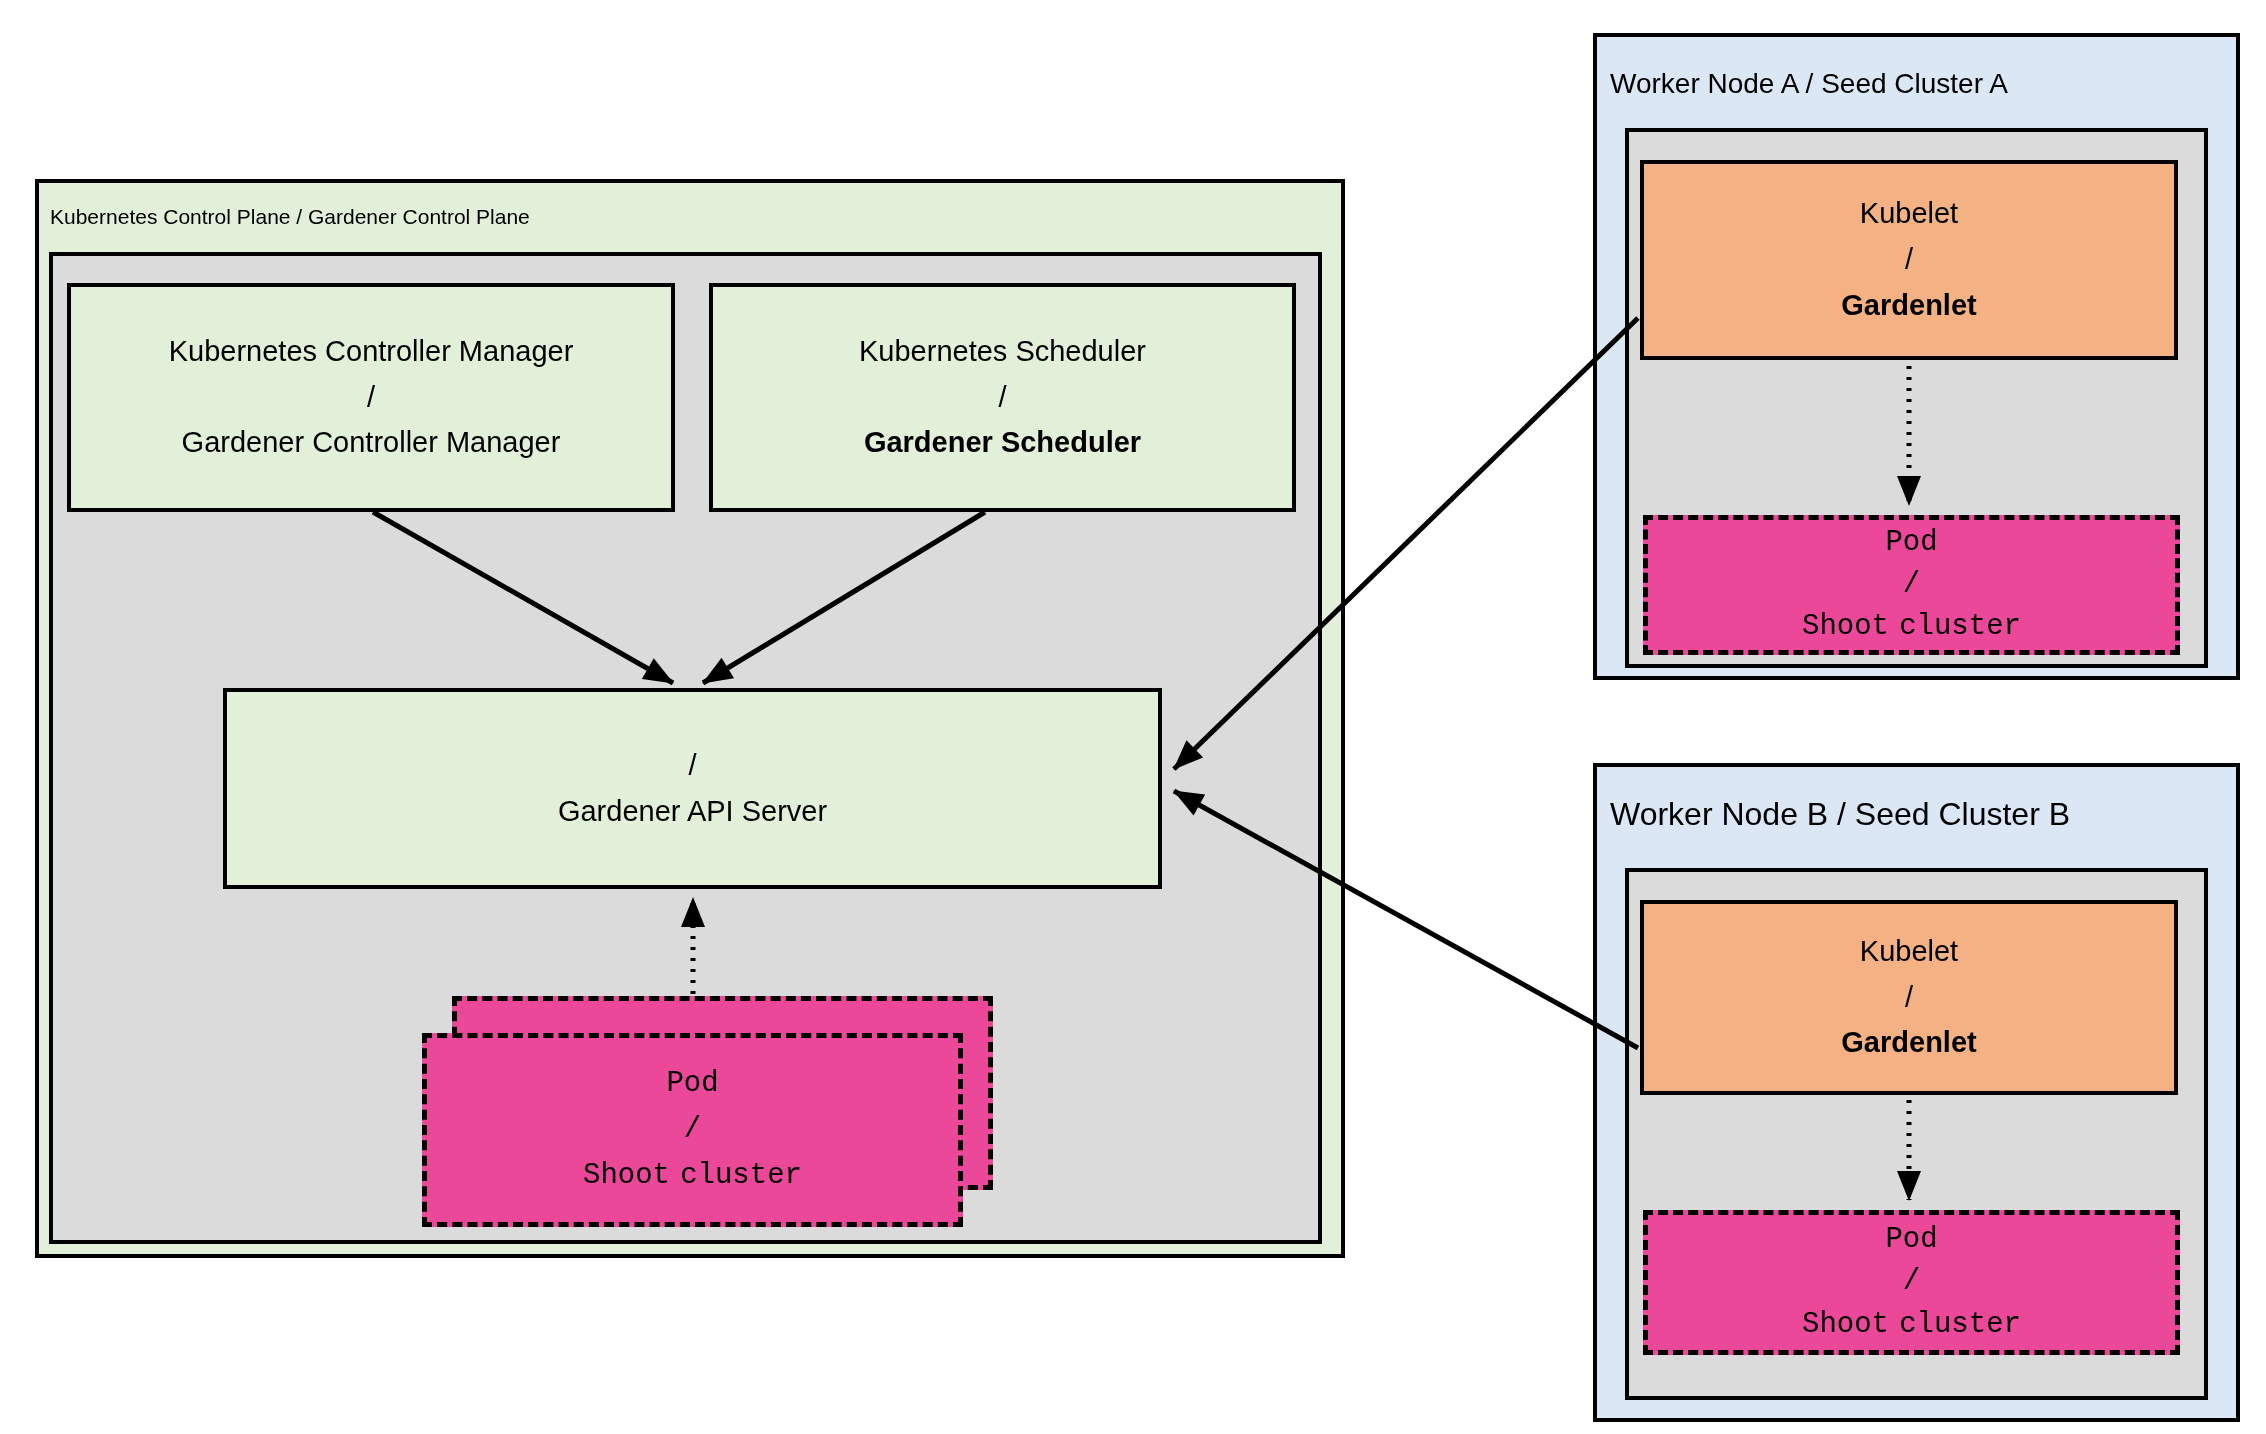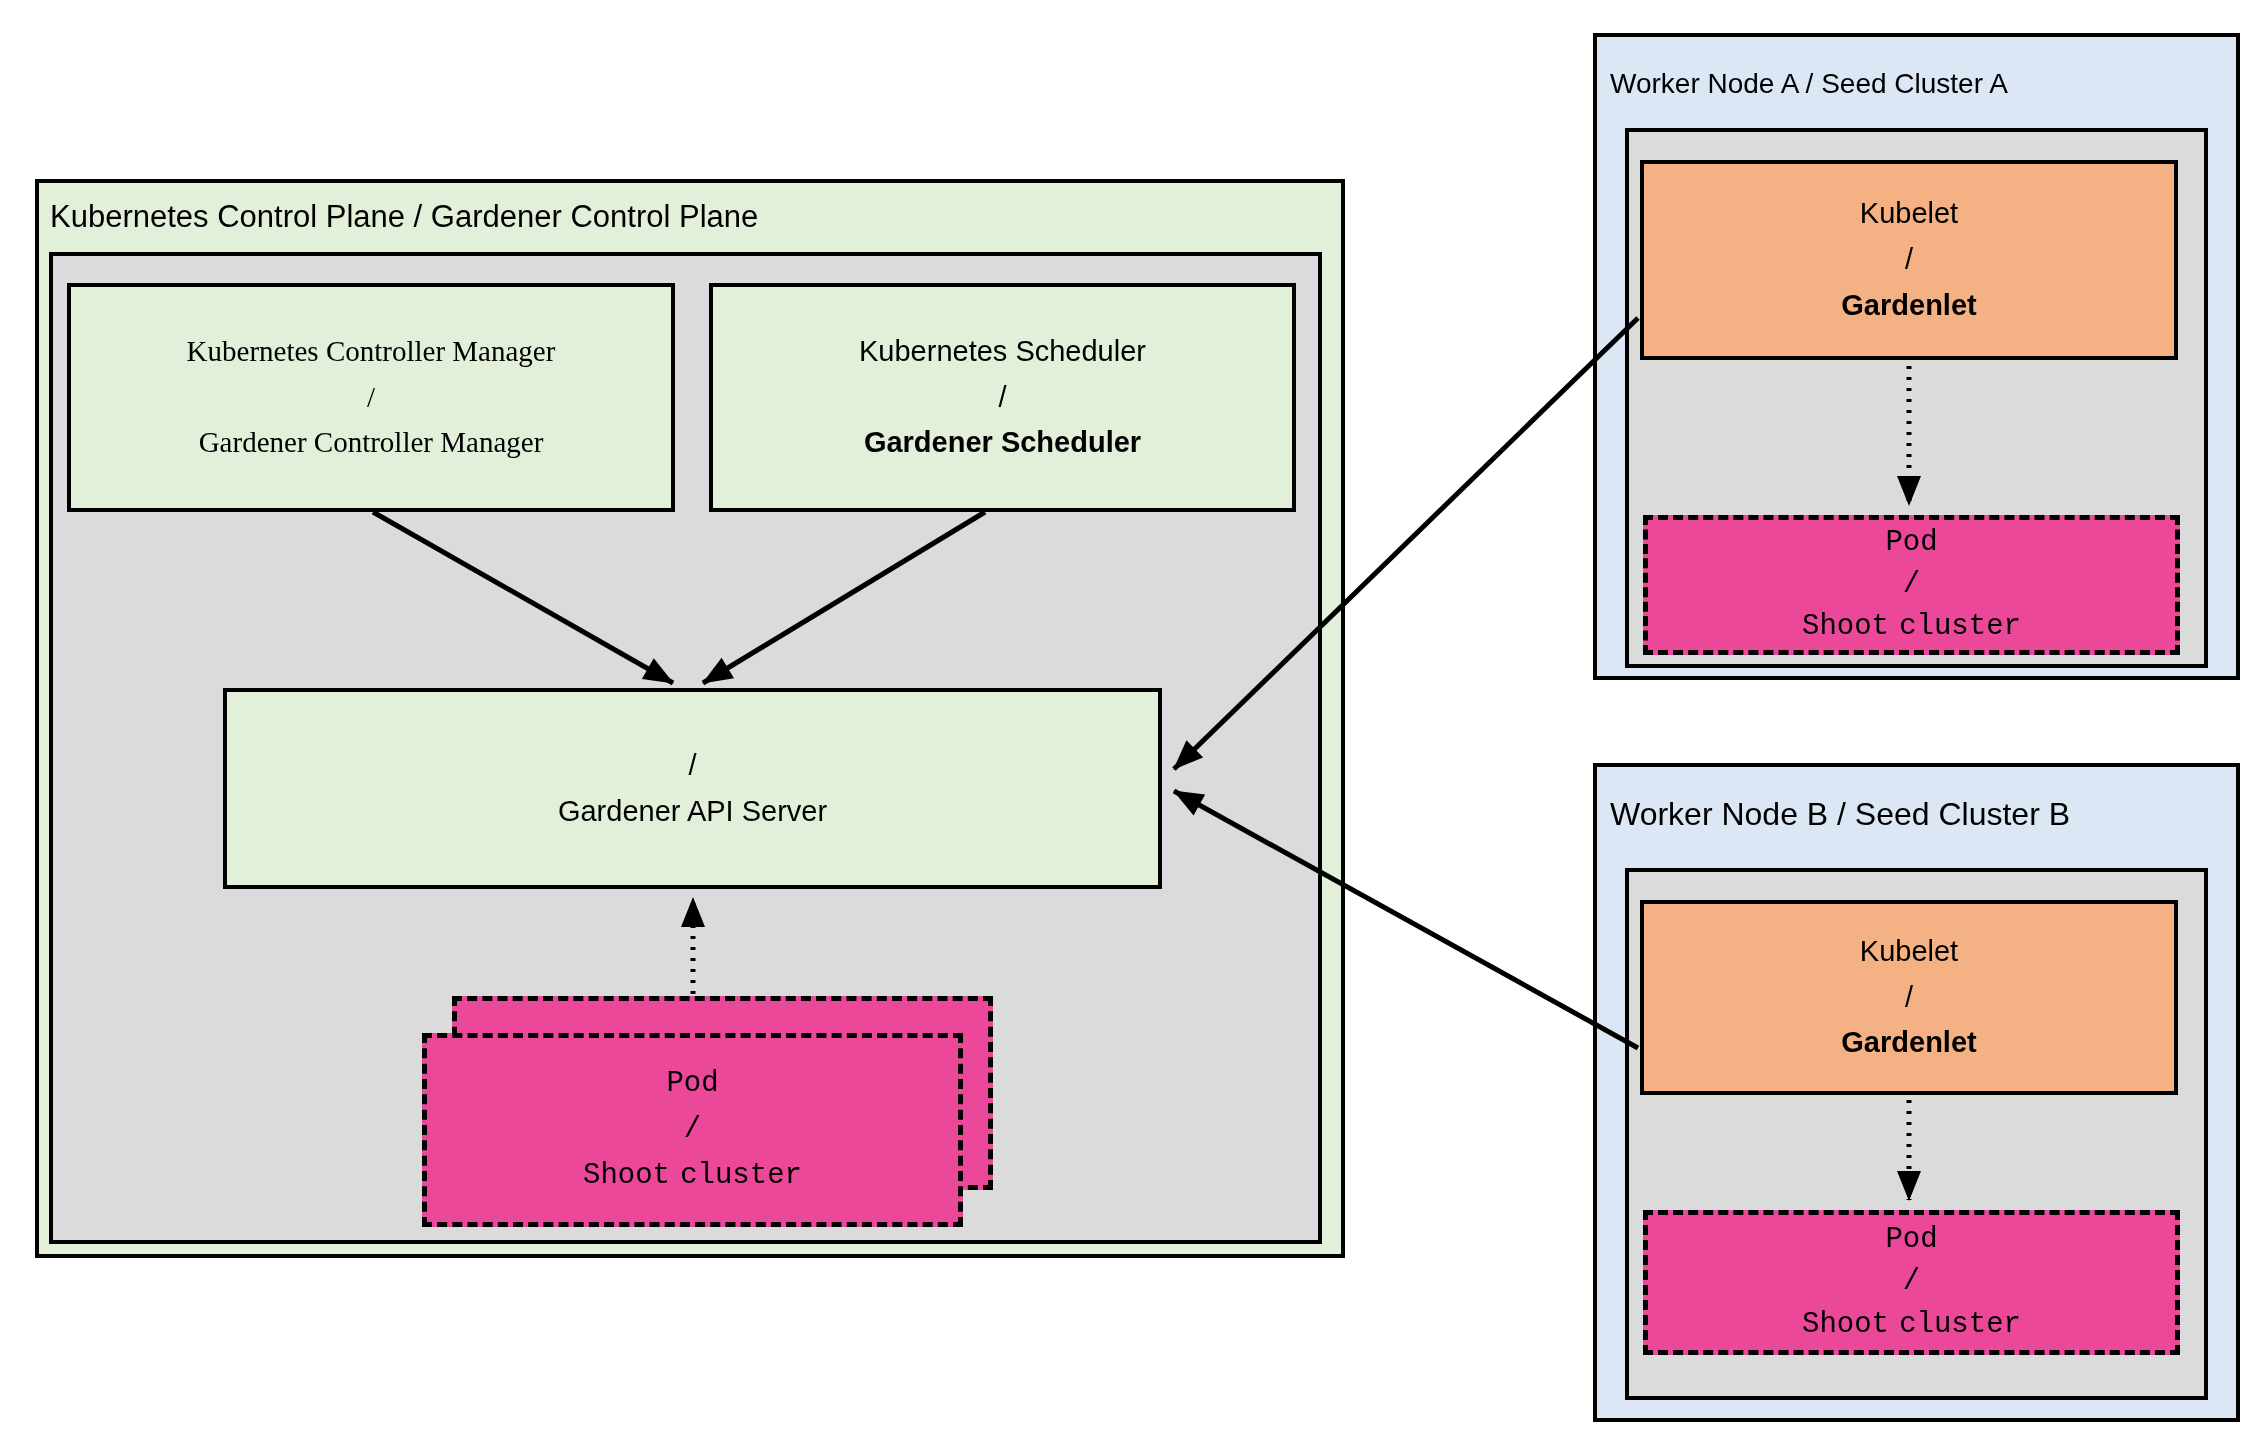--- a/index.html
+++ b/index.html
@@ -10,33 +10,33 @@
   .gray{background:#dbdbdb;}
   .blue{background:#dbe7f5;}
   .orange{background:#f4b183;}
   .peach{background:#ec4899;}
   .dashed{border:5px dashed #000;}
   .ctext{display:flex;flex-direction:column;justify-content:center;align-items:center;text-align:center;}
   .tline{font-size:29px;line-height:1.58;white-space:nowrap;}
   .bold{font-weight:700;}
   .mono{font-family:"Liberation Mono","DejaVu Sans Mono",monospace;}
   .sans-inline{font-family:Liberation Mono, monospace;margin-left:0.35em;}
-  .panel-title{font-size:31px;font-weight:400;display:flex;align-items:center;white-space:nowrap;}
+  .panel-title{font-size:21px;font-weight:400;display:flex;align-items:center;white-space:nowrap;}
   svg.overlay{position:absolute;left:0;top:0;z-index:10;pointer-events:none;}
 </style>
 </head>
 <body>
 
 <div class="abs box green" style="left:35px;top:179px;width:1310px;height:1079px;"></div>
 
 <div class="abs panel-title" style="left:50px;top:185px;height:64px;">Kubernetes Control Plane / Gardener Control Plane</div>
 
 <div class="abs box gray" style="left:49px;top:252px;width:1273px;height:992px;"></div>
 
-<div class="abs box green ctext" style="left:67px;top:283px;width:608px;height:229px;font-family:Liberation Serif, serif;">
+<div class="abs box green ctext" style="left:67px;top:283px;width:608px;height:229px;">
   <div class="tline">Kubernetes Controller Manager</div>
   <div class="tline">/</div>
   <div class="tline">Gardener Controller Manager</div>
 </div>
 
 <div class="abs box green ctext" style="left:709px;top:283px;width:587px;height:229px;">
   <div class="tline">Kubernetes Scheduler</div>
   <div class="tline">/</div>
   <div class="tline bold">Gardener Scheduler</div>
 </div>

